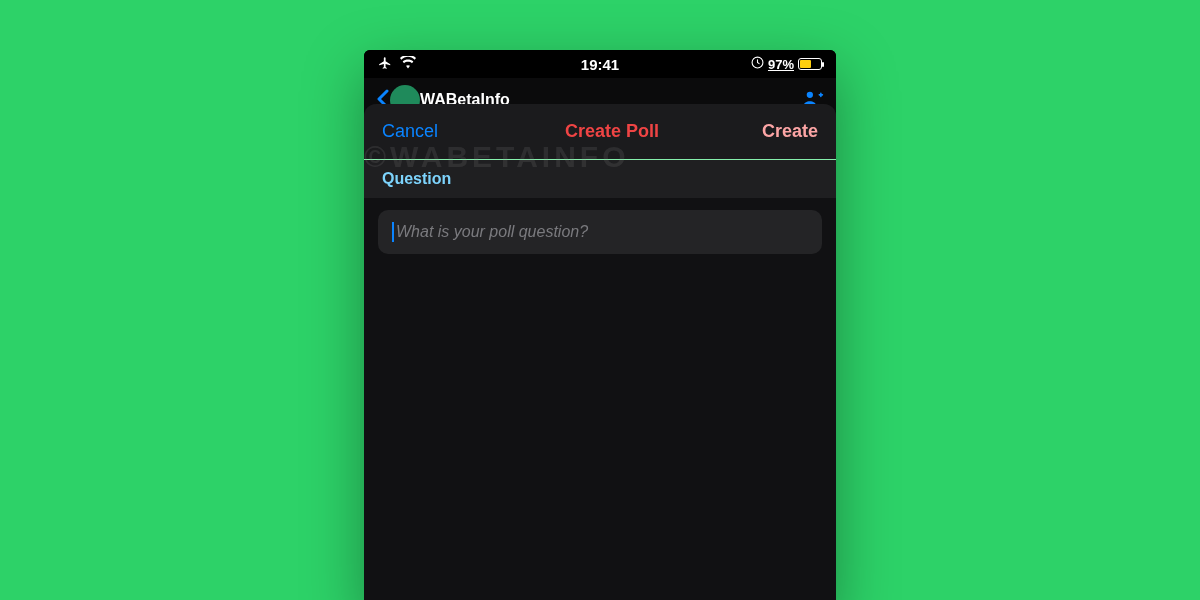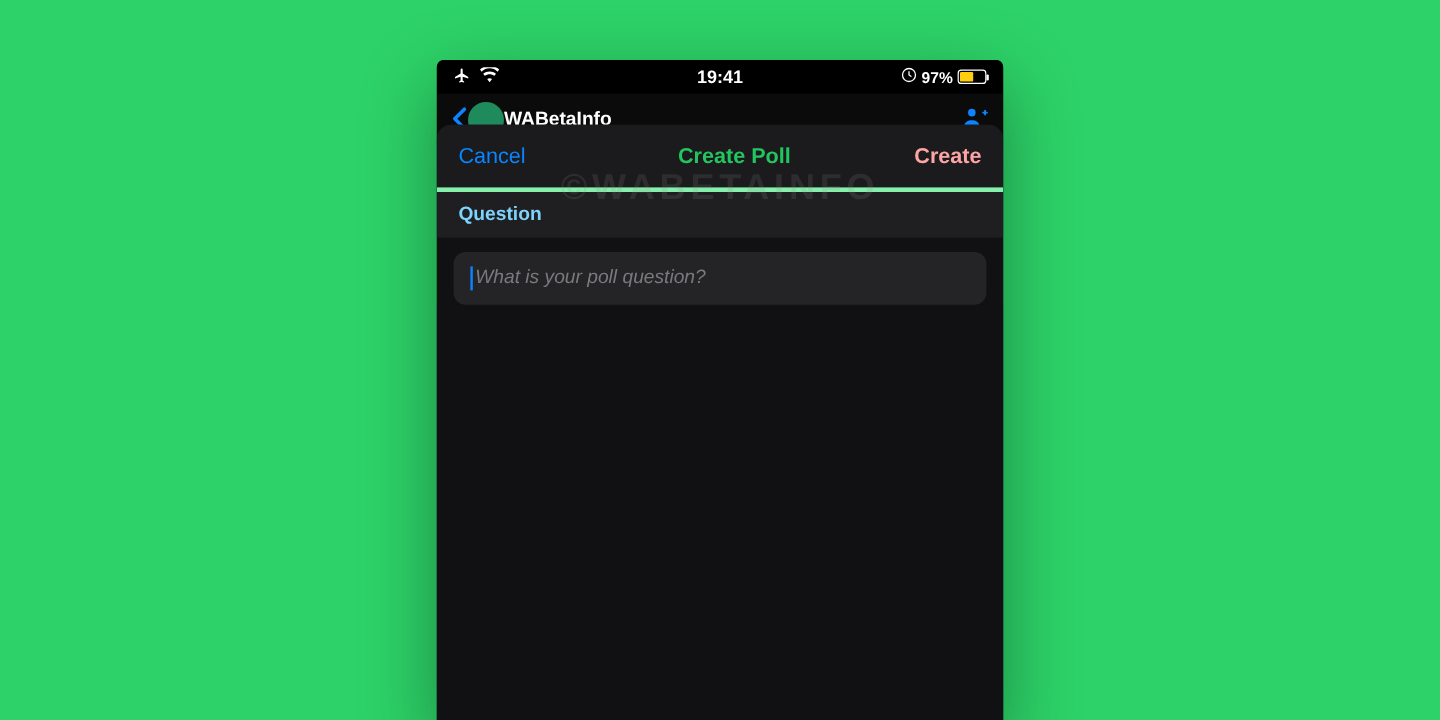--- a/index.html
+++ b/index.html
@@ -26,20 +26,21 @@
   .status-bar {
     height: 28px;
     display: flex;
     align-items: center;
     justify-content: space-between;
     padding: 0 14px;
     color: #fff;
     font-size: 14px;
     font-weight: 600;
     background: #000;
+    text-decoration: underline;
   }
   .status-left { display: flex; align-items: center; gap: 8px; }
   .status-center { position: absolute; left: 0; right: 0; text-align: center; pointer-events: none; font-size: 15px; font-weight: 700;}
   .status-right { display: flex; align-items: center; gap: 4px; font-size: 13px; font-weight: 600;}
   .airplane-icon { display: inline-block; }
   .wifi-icon { display: inline-block; }
   .battery {
     width: 24px; height: 12px; border: 1px solid #fff; border-radius: 3px; position: relative;
     display: inline-flex; align-items: center; padding: 1px;
   }
@@ -78,24 +79,24 @@
   }
   .sheet-header {
     height: 56px;
     display: flex;
     align-items: center;
     justify-content: space-between;
     padding: 0 18px;
     background: #1b1b1d;
     border-top-left-radius: 12px;
     border-top-right-radius: 12px;
-    border-bottom: 4px solid #86efac;
+    border-bottom: 1px solid #86efac;
   }
   .sheet-cancel { color: #0a84ff; font-size: 18px; }
-  .sheet-title { color: #22c55e; font-size: 18px; font-weight: 700; margin-left: 24px; }
+  .sheet-title { color: #ef4444; font-size: 18px; font-weight: 700; margin-left: 24px; }
   .sheet-create { color: #fca5a5; font-size: 18px; font-weight: 600; }
   .section-label {
     background: #1f1f21;
     color: #7dd3fc;
     font-size: 16px;
     font-weight: 600;
     padding: 10px 18px;
   }
   .input-wrap { padding: 12px 14px 0 14px; }
   .poll-input {
@@ -117,21 +118,21 @@
   }
   .cursor {
     width: 2px; height: 20px; background: #0a84ff; display: inline-block;
   }
   .placeholder { color: #7a7a7e; font-size: 16px; }
   
   .watermark {
     position: absolute;
     top: 90px;
     left: 0; right: 0;
-    text-align: center;
+    text-align: left;
     font-size: 30px;
     font-weight: 800;
     letter-spacing: 4px;
     color: rgba(140,140,145,0.16);
     pointer-events: none;
     font-family: Impact, Arial Black, sans-serif;
   }
   .sheet-body { flex: 1; background: #111113; }
 </style>
 </head>

